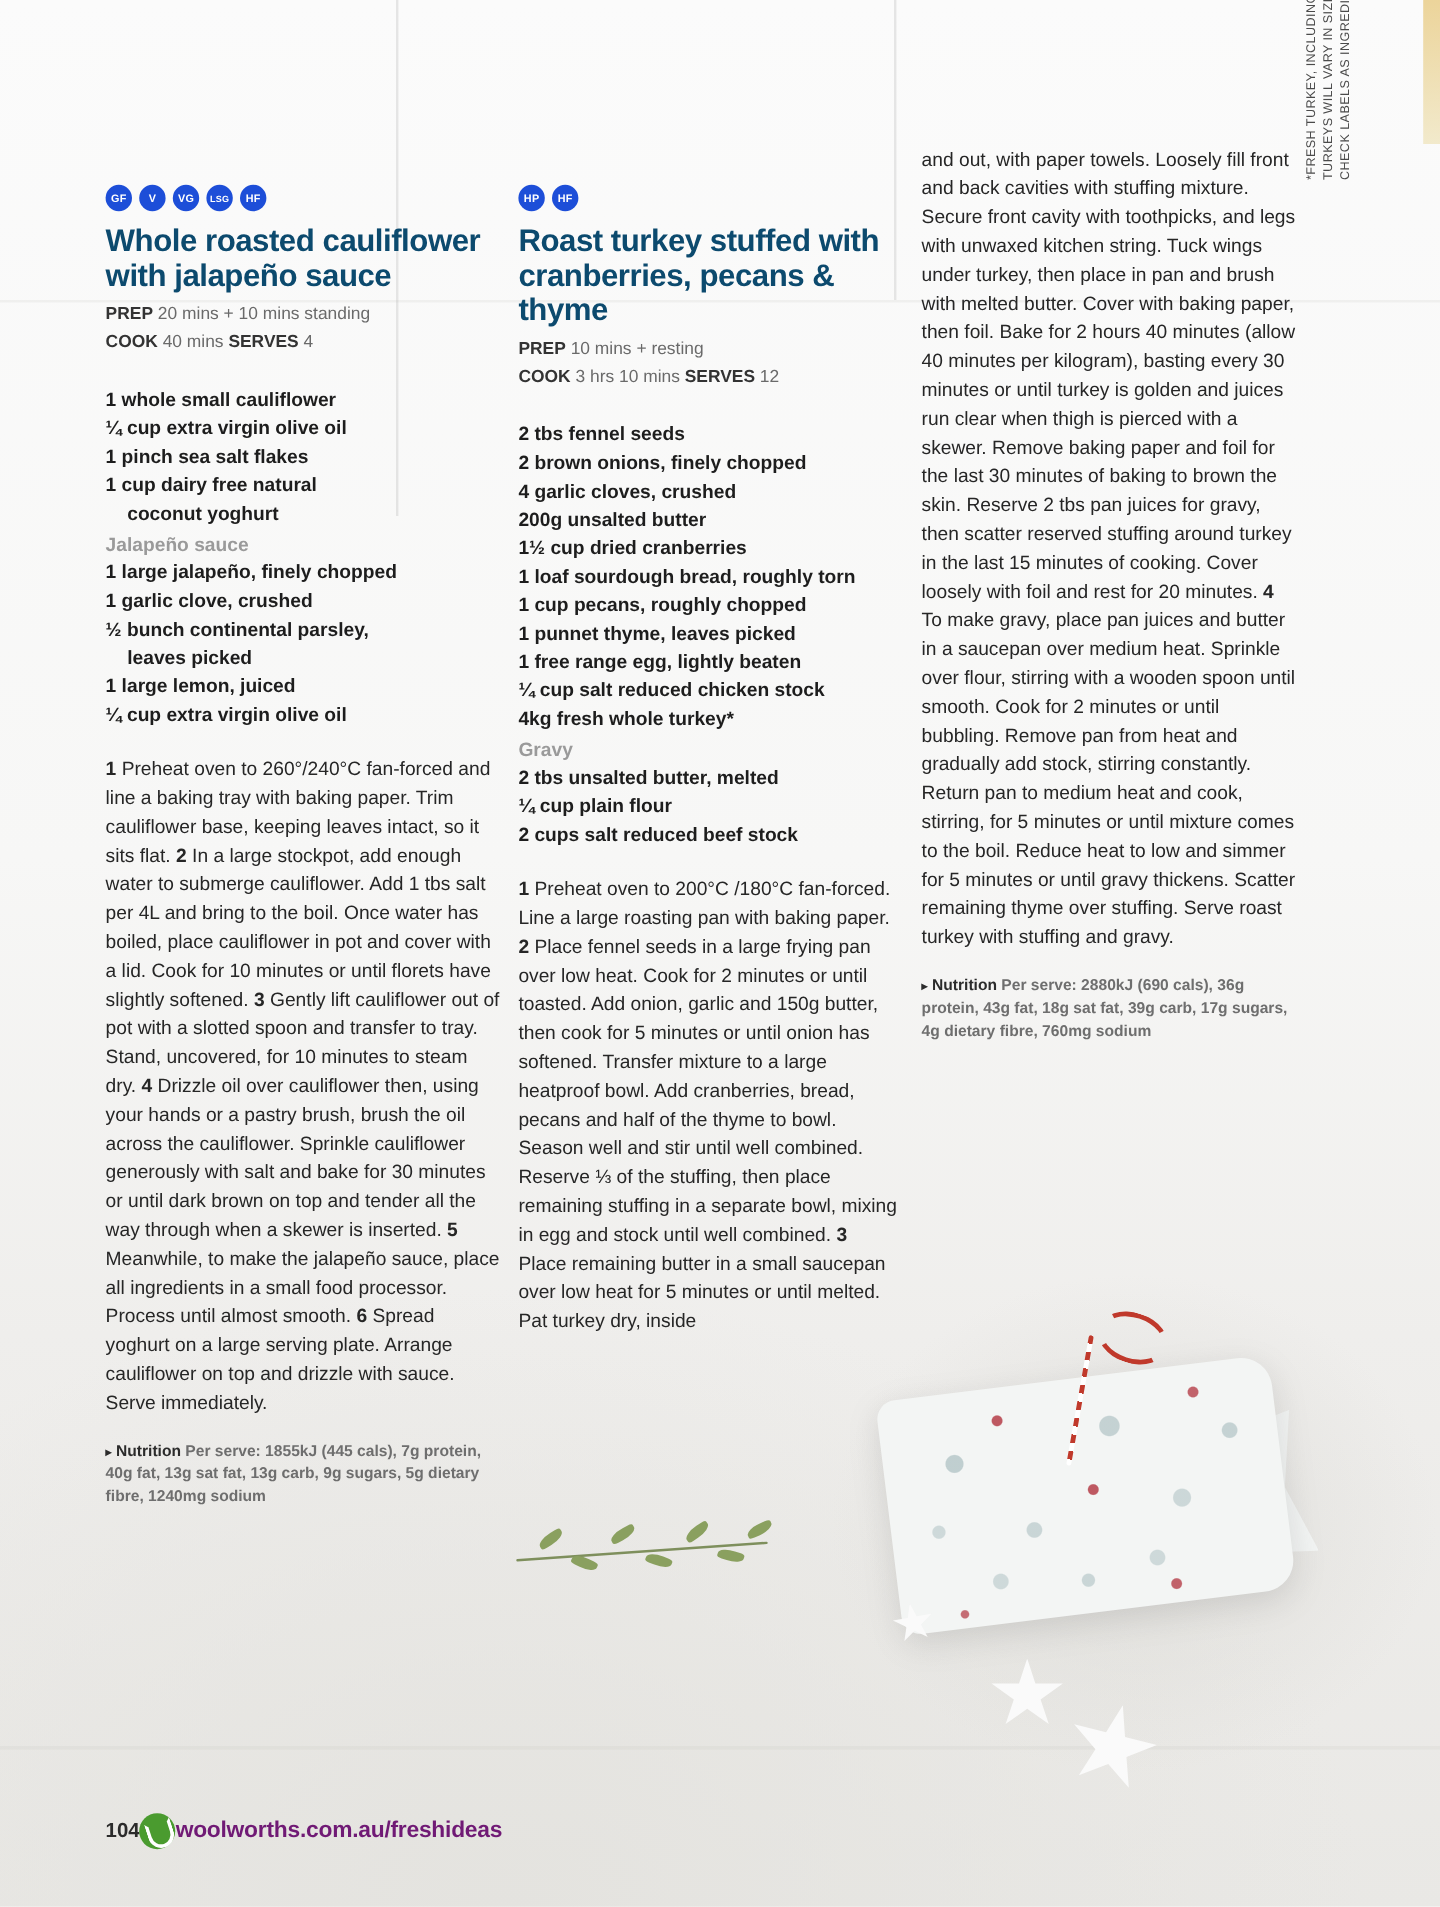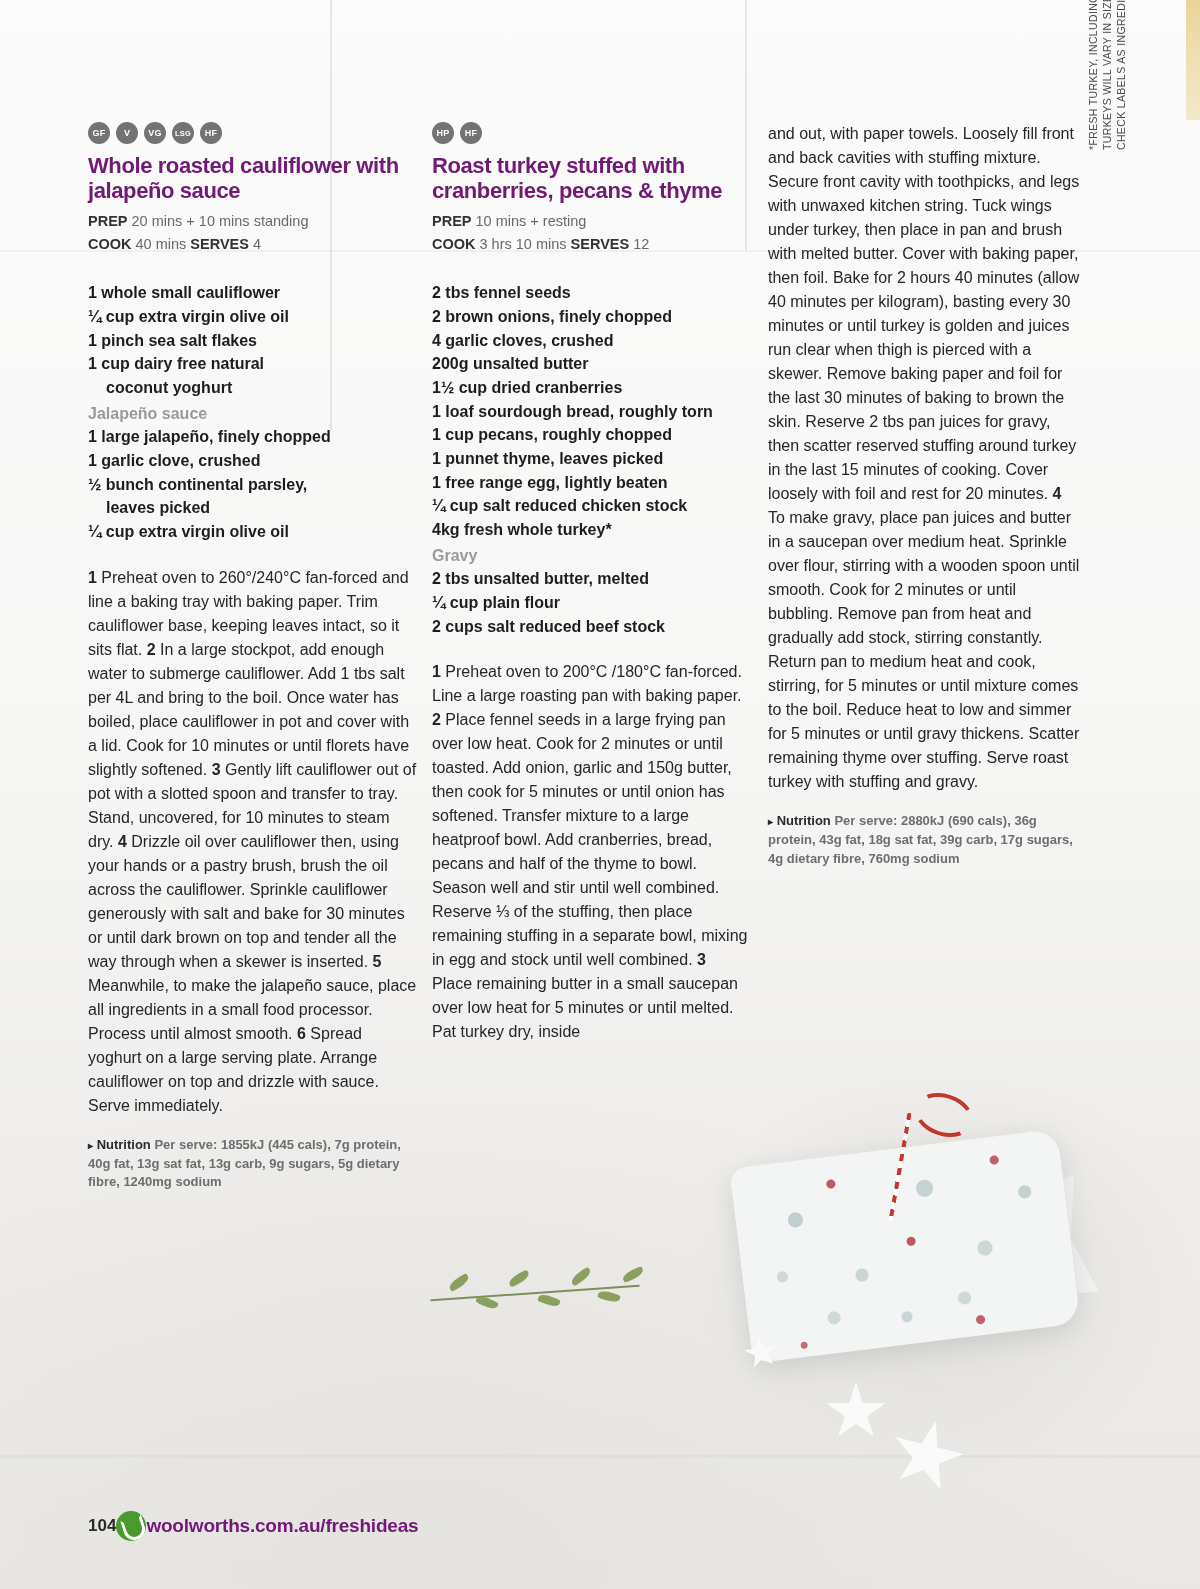--- a/index.html
+++ b/index.html
@@ -136,34 +136,35 @@
     top: 122px;
     color: #2b2b2b;
   }
   .col-1 { left: 88px; width: 330px; }
   .col-2 { left: 432px; width: 318px; }
   .col-3 { left: 768px; width: 312px; }
 
   .badges { display: flex; gap: 6px; margin-bottom: 10px; }
   .badge {
     width: 22px; height: 22px; border-radius: 50%;
-    background: #737373; color: #fff;
+    background: #1d4ed8; color: #fff;
     font-size: 9px; font-weight: bold;
     display: flex; align-items: center; justify-content: center;
     letter-spacing: .2px;
+    margin-top: 32px;
   }
   .badge.sm { font-size: 7.5px; }
 
   h2.recipe-title {
-    font-size: 22px;
+    font-size: 26px;
     line-height: 1.12;
     margin: 0 0 8px 0;
     font-weight: bold;
     letter-spacing: -.4px;
-    color: #701a75;
+    color: #0c4a6e;
   }
 
   .meta { font-size: 14.5px; line-height: 1.45; color: #333; margin-bottom: 2px; }
   .meta b { font-weight: bold; }
   .meta .light { color: #6a6a6a; }
 
   .ingredients {
     margin-top: 26px;
     font-size: 16px;
     line-height: 1.48;
@@ -299,20 +300,21 @@
 
   <div class="ingredients">
     <div class="ing"><span>1 whole small cauliflower</span></div>
     <div class="ing"><span>¼ cup extra virgin olive oil</span></div>
     <div class="ing"><span>1 pinch sea salt flakes</span></div>
     <div class="ing wrap"><span>1 cup dairy free natural<span class="cont">coconut yoghurt</span></span></div>
     <div class="sub-head">Jalapeño sauce</div>
     <div class="ing"><span>1 large jalapeño, finely chopped</span></div>
     <div class="ing"><span>1 garlic clove, crushed</span></div>
     <div class="ing wrap"><span>½ bunch continental parsley,<span class="cont">leaves picked</span></span></div>
+    <div class="ing"><span>1 large lemon, juiced</span></div>
     <div class="ing"><span>¼ cup extra virgin olive oil</span></div>
   </div>
 
   <div class="method">
     <span class="step-num">1</span>
     <span>Preheat oven to 260°/240°C fan-forced and line a baking tray with baking paper. Trim cauliflower base, keeping leaves intact, so it sits flat.</span>
     <span class="step-num">2</span>
     <span>In a large stockpot, add enough water to submerge cauliflower. Add 1 tbs salt per 4L and bring to the boil. Once water has boiled, place cauliflower in pot and cover with a lid. Cook for 10 minutes or until florets have slightly softened.</span>
     <span class="step-num">3</span>
     <span>Gently lift cauliflower out of pot with a slotted spoon and transfer to tray. Stand, uncovered, for 10 minutes to steam dry.</span>

